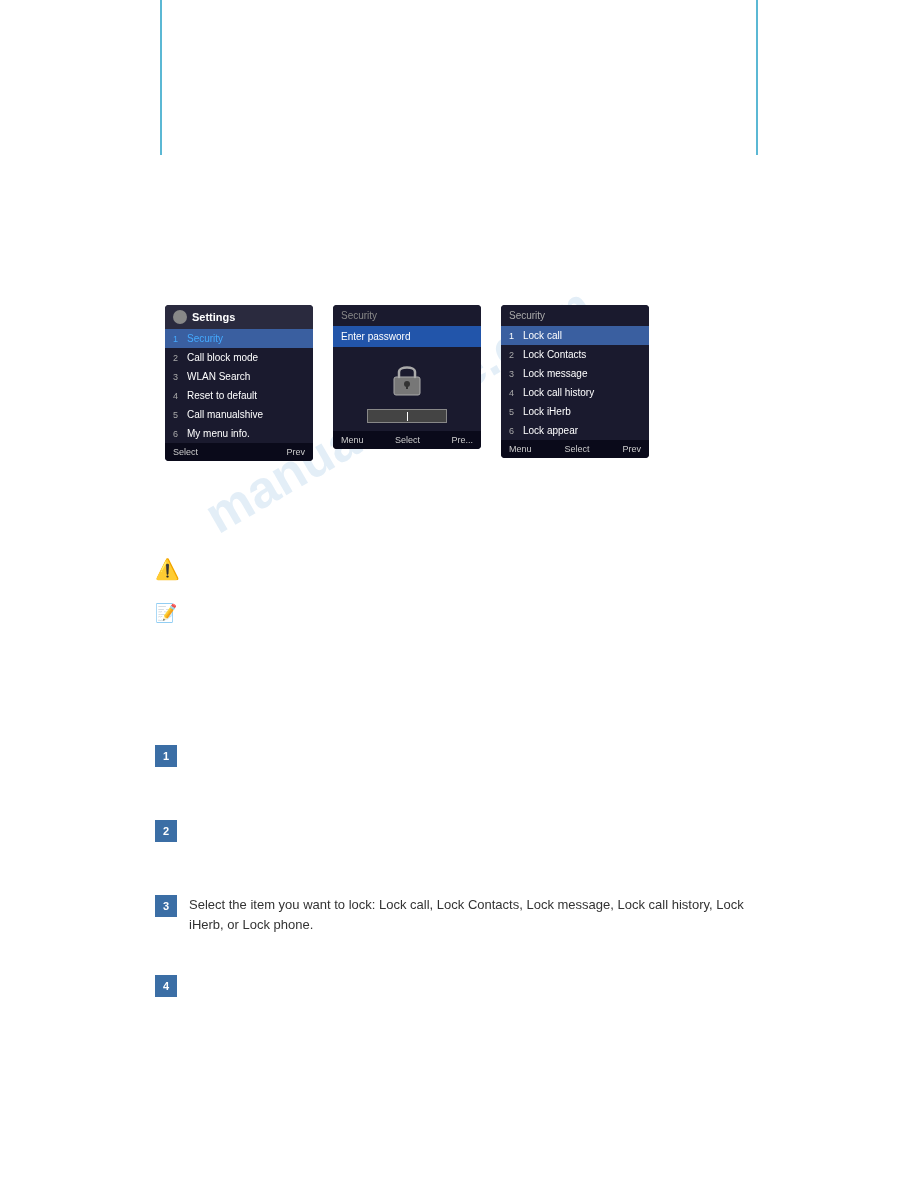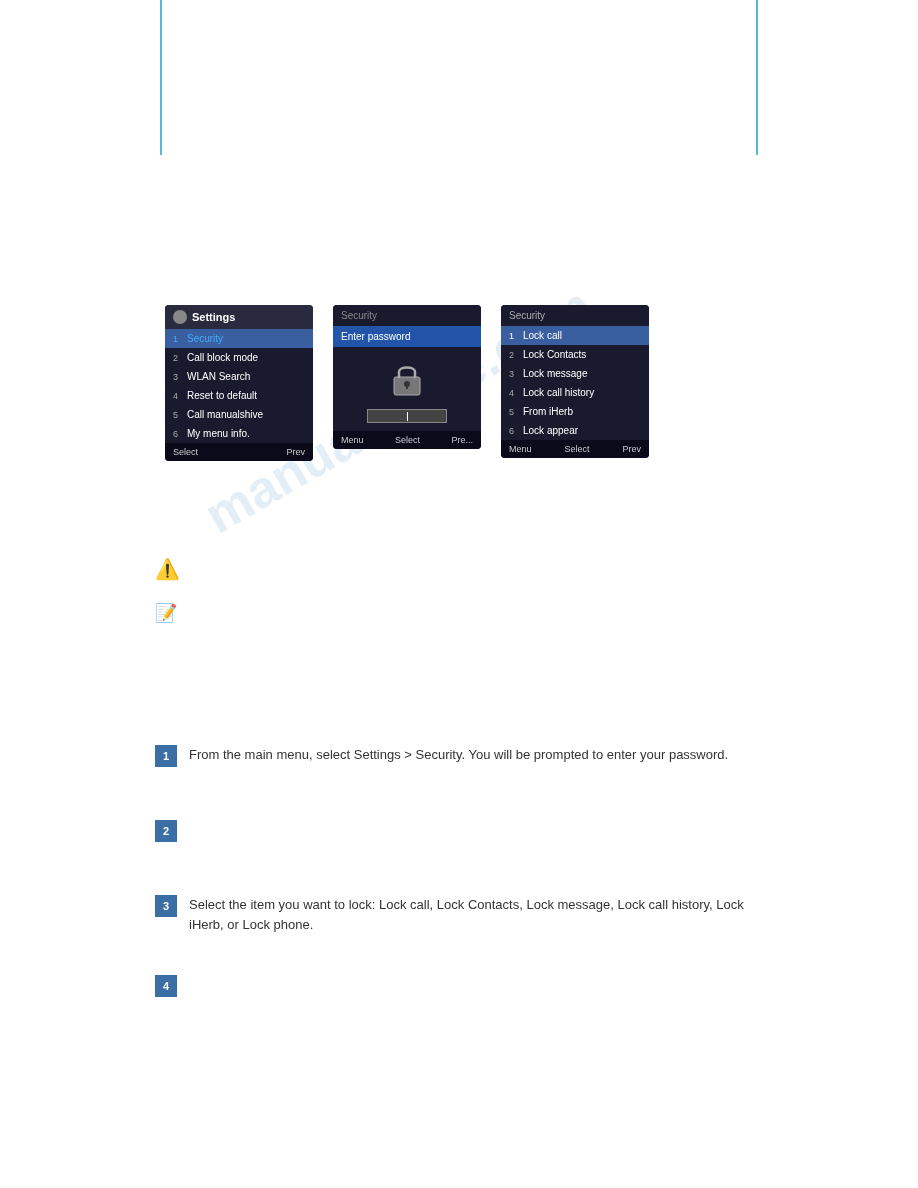--- a/index.html
+++ b/index.html
@@ -355,21 +355,21 @@
     <div class="sec-item">
       <span class="num">3</span>
       <span>Lock message</span>
     </div>
     <div class="sec-item">
       <span class="num">4</span>
       <span>Lock call history</span>
     </div>
     <div class="sec-item">
       <span class="num">5</span>
-      <span>From iHerb</span>
+      <span>Lock iHerb</span>
     </div>
     <div class="sec-item">
       <span class="num">6</span>
       <span>Lock appear</span>
     </div>
     <div class="screen-footer">
       <span>Menu</span>
       <span>Select</span>
       <span>Prev</span>
     </div>
@@ -377,21 +377,20 @@
 
 </div>
 
 <div class="warning-icon">⚠️</div>
 
 <div class="note-icon">📝</div>
 
 <div class="step-section" style="top: 745px;">
   <div class="step-row">
     <div class="badge-blue-sm">1</div>
-    <span class="step-text">From the main menu, select Settings &gt; Security. You will be prompted to enter your password.</span>
   </div>
 </div>
 
 <div class="step-section" style="top: 820px;">
   <div class="step-row">
     <div class="badge-blue-sm">2</div>
   </div>
 </div>
 
 <div class="step-section" style="top: 895px;">

